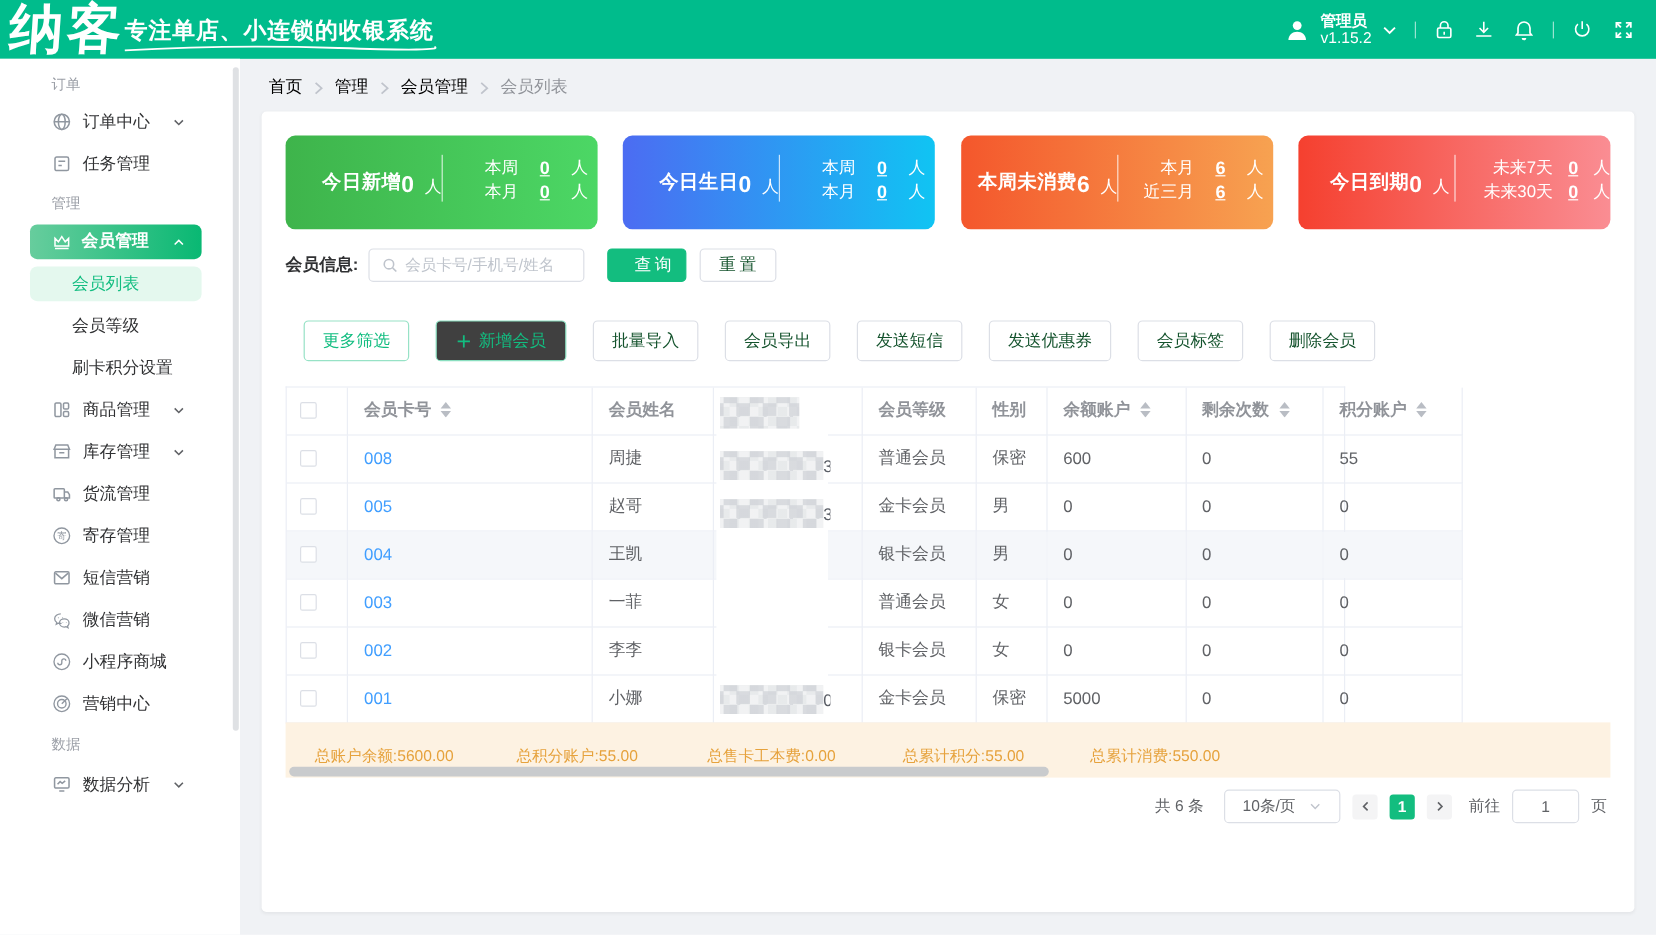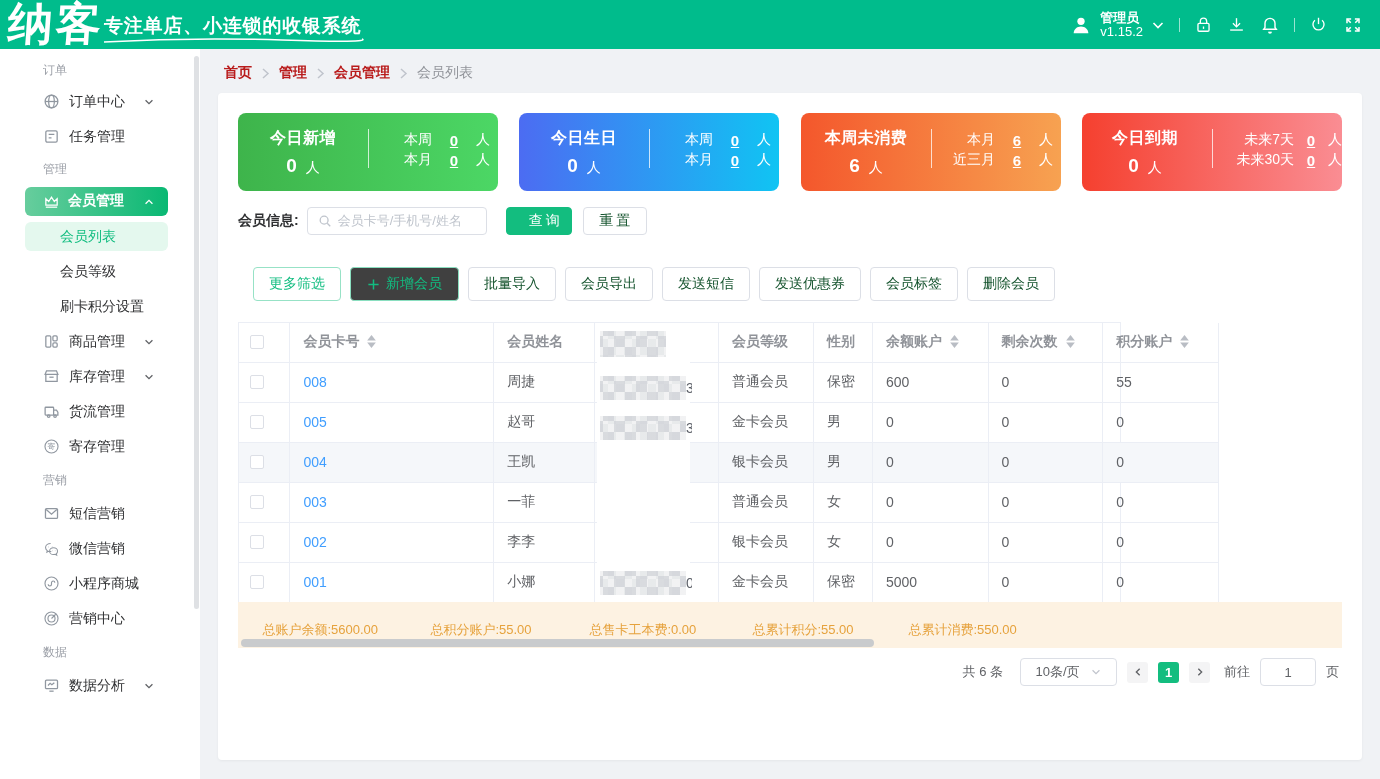--- a/index.html
+++ b/index.html
@@ -163,21 +163,20 @@
             <circle cx="8" cy="18.5" r="1.8"></circle>
             <circle cx="17" cy="18.5" r="1.8"></circle>
           </svg>
         </span>货流管理</div>
     <div class="sitem"><span class="ic">
           <svg width="17" height="17" viewBox="0 0 24 24" fill="none" stroke="#9097a0" stroke-width="1.6">
             <circle cx="12" cy="12" r="9.2"></circle>
             <text x="12" y="16" font-size="11" fill="#9097a0" stroke="none" text-anchor="middle" font-family="sans-serif">寄</text>
           </svg>
         </span>寄存管理</div>
-    <div class="slabel l32">营销</div>
     <div class="sitem"><span class="ic">
           <svg width="17" height="17" viewBox="0 0 24 24" fill="none" stroke="#9097a0" stroke-width="1.8">
             <rect x="3.5" y="5" width="17" height="14" rx="1.5"></rect>
             <path d="M4.5 6.5L12 13l7.5-6.5"></path>
           </svg>
         </span>短信营销</div>
     <div class="sitem"><span class="ic">
           <svg width="18" height="18" viewBox="0 0 24 24" fill="none" stroke="#9097a0" stroke-width="1.5">
             <path d="M10.8 4.2c-4 0-7.2 2.6-7.2 5.8 0 1.8 1 3.4 2.5 4.5l-.6 2 2.4-1.3c.9.3 1.9.4 2.9.4.3 0 .6 0 .9-.1"></path>
             <path d="M20.5 15c0-2.6-2.5-4.8-5.6-4.8S9.3 12.4 9.3 15s2.5 4.8 5.6 4.8c.8 0 1.5-.1 2.2-.4l2.2 1.2-.5-1.9c1-.9 1.7-2.1 1.7-3.7z"></path>
@@ -210,45 +209,45 @@
         </span>数据分析<span class="chev">
           <svg width="12" height="12" viewBox="0 0 14 14">
             <path d="M3 5l4 4 4-4" stroke="#606266" stroke-width="1.5" fill="none"></path>
           </svg>
         </span></div>
   </div>
   <div class="sthumb"></div>
 </div>
 <style>
 .crumbs{position:absolute;left:224px;top:64px;display:flex;align-items:center;font-size:14px}
-.crumbs b{font-weight:700;color:#b91c1c}
+.crumbs b{font-weight:400;color:#000000}
 .crumbs .sep{margin:0 9px}
 .crumbs .last{color:#909399}
 .card{position:absolute;left:218px;top:93px;width:1144px;height:667px;background:#fff;border-radius:4px;box-shadow:0 1px 3px rgba(0,0,0,.05)}
 .stat{position:absolute;top:20px;width:260px;height:78px;border-radius:8px;color:#fff;display:flex}
-.stat .lf{width:130px;height:100%;display:flex;flex-direction:column;align-items:center;justify-content:center}
+.stat .lf{width:130px;height:100%;display:flex;flex-direction:row;align-items:center;justify-content:flex-end}
 .stat .dv{position:absolute;left:130px;top:16px;width:1px;height:39px;background:rgba(255,255,255,.75)}
 .stat .t1{font-size:16px;font-weight:700;letter-spacing:.5px}
 .stat .t2{margin-top:6px;font-size:14px}
 .stat .t2 b{font-size:19px;font-weight:700;margin-right:9px}
 .stat .rt{flex:1;display:flex;flex-direction:column;justify-content:center;padding-bottom:6px}
 .stat .line{display:flex;align-items:flex-end;font-size:14px;height:20px;padding-left:18px}
 .stat .line .lbl{width:46px;text-align:right}
 .stat .line .num{width:44px;text-align:center;font-weight:700;text-decoration:underline;font-size:15px}
 .stat.s4 .line .lbl{width:68px}
 .stat.s4 .line .num{width:34px}
 .srow{position:absolute;left:20px;top:114px;height:28px;display:flex;align-items:center}
 .srow .lab{font-weight:700;font-size:14px;color:#303133}
 .sinput{width:180px;height:28px;border:1px solid #dcdfe6;border-radius:4px;margin-left:8px;display:flex;align-items:center;color:#bfc4cc;font-size:13px}
 .sinput svg{margin:0 6px 0 10px}
 .btn{height:28px;border:1px solid #dcdfe6;border-radius:4px;background:#fff;color:#14532d;font-size:14px;display:inline-flex;align-items:center;justify-content:center}
 .bq{width:66px;background:#13bd7f;border-color:#13bd7f;color:#fff;margin-left:19px;letter-spacing:3px;padding-left:14px}
 .br{width:64px;margin-left:11px;letter-spacing:3px;padding-left:3px}
 .brow{position:absolute;left:35px;top:174px;display:flex}
-.brow .btn{height:34px;padding:0 15px;margin-right:9px;font-size:14px}
+.brow .btn{height:34px;padding:0 15px;margin-right:22px;font-size:14px}
 .brow .grn{color:#12bd80;border-color:#97e2c6}
 .brow .grnf{color:#12bd80;border-color:#8adfc0;background:#404040;padding:0 16px}
 .brow .grnf svg{margin-right:6px}
 </style>
 <div class="crumbs">
     <b>首页</b>
     <svg class="sep" width="9" height="11" viewBox="0 0 9 11">
       <path d="M2 1l5 4.5L2 10" stroke="#c0c4cc" stroke-width="1.5" fill="none"></path>
     </svg>
     <b>管理</b>

